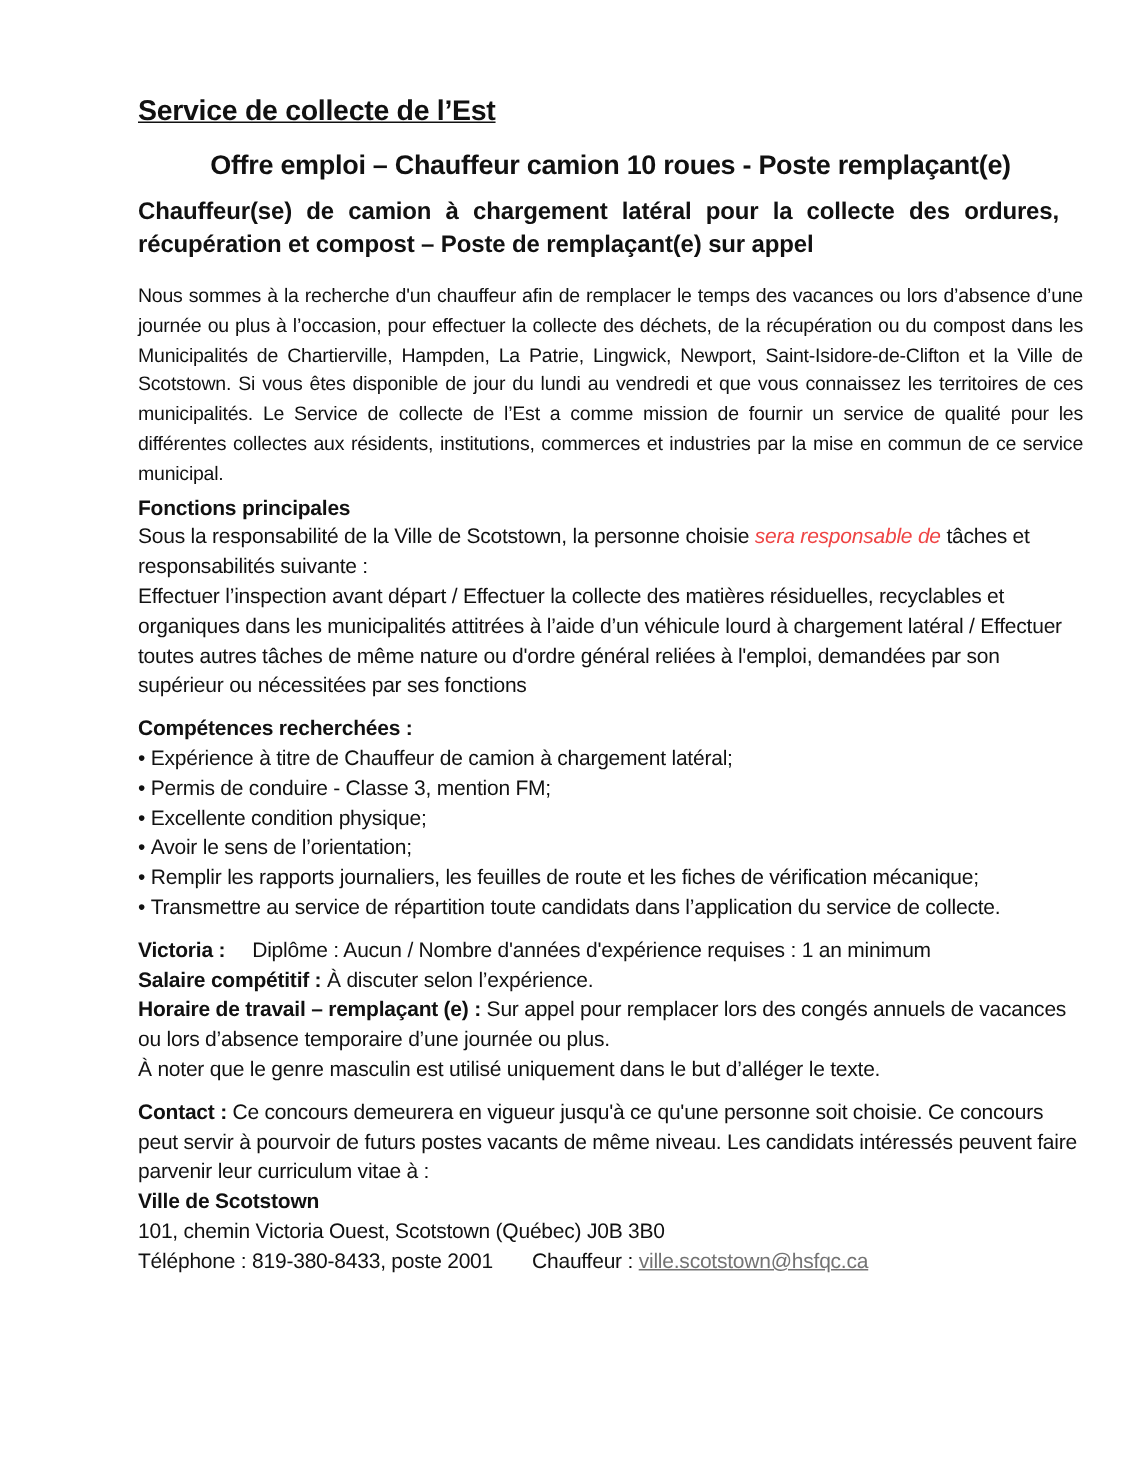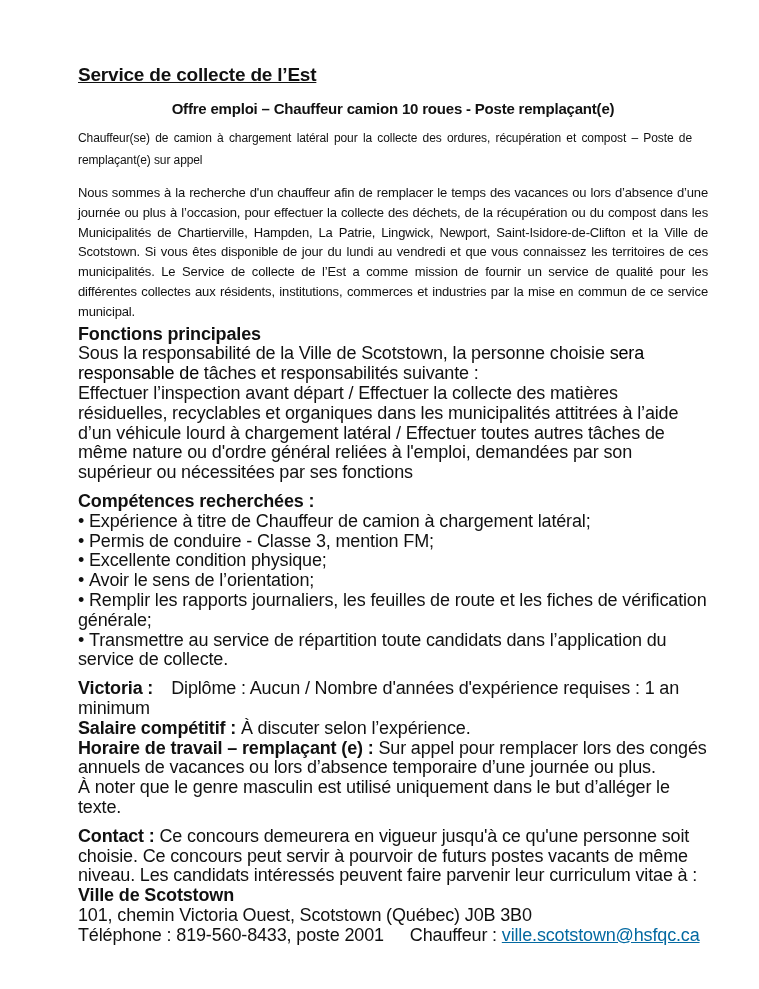--- a/index.html
+++ b/index.html
@@ -10,67 +10,67 @@
     body {
       width: 759px;
       height: 989px;
       position: relative;
       font-family: "Liberation Sans", sans-serif;
       color: #111111;
       overflow: hidden;
     }
     .page {
       position: absolute;
-      left: 78px;
+      left: 92px;
       top: 64px;
       width: 630px;
     }
     .org-title {
       font-size: 19px;
       font-weight: bold;
       text-decoration: underline;
       margin: 0 0 14px 0;
       letter-spacing: -0.2px;
     }
     .job-title {
-      font-size: 15px;
+      font-size: 18px;
       font-weight: bold;
       text-align: center;
       margin: 0 0 10px 0;
       letter-spacing: -0.2px;
     }
     .subtitle {
-      font-size: 12px;
-      font-weight: normal;
+      font-size: 16px;
+      font-weight: bold;
       text-align: justify;
       line-height: 22px;
       margin: 0 16px 12px 0;
       letter-spacing: -0.1px;
     }
     .para {
       font-size: 13px;
       line-height: 19.8px;
       text-align: justify;
       margin: 0 0 3px 0;
       letter-spacing: -0.15px;
     }
     .block {
-      font-size: 18px;
+      font-size: 14px;
       line-height: 19.8px;
       margin: 0 0 9px 0;
       letter-spacing: -0.15px;
     }
     .block .line { display: block; }
     .bold { font-weight: bold; }
-    .gray { color: #000000; }
+    .gray { color: #ef4444; font-style: italic; }
     .bullet::before { content: "\2022\00a0"; }
     .gap { display: inline-block; width: 18px; }
     .gap2 { display: inline-block; width: 26px; }
     .link {
-      color: #0369a1;
+      color: #737373;
       text-decoration: underline;
       cursor: pointer;
     }
   </style>
 </head>
 <body>
 
 <div class="page">
 
   <div class="org-title">Service de collecte de l’Est</div>
@@ -86,31 +86,31 @@
     <span class="line"><span>Sous la responsabilité de la Ville de Scotstown, la personne choisie </span><span class="gray">sera responsable de</span><span> tâches et responsabilités suivante :</span></span>
     <span class="line">Effectuer l’inspection avant départ / Effectuer la collecte des matières résiduelles, recyclables et organiques dans les municipalités attitrées à l’aide d’un véhicule lourd à chargement latéral / Effectuer toutes autres tâches de même nature ou d'ordre général reliées à l'emploi, demandées par son supérieur ou nécessitées par ses fonctions</span>
   </div>
 
   <div class="block">
     <span class="line bold">Compétences recherchées :</span>
     <span class="line bullet">Expérience à titre de Chauffeur de camion à chargement latéral;</span>
     <span class="line bullet">Permis de conduire - Classe 3, mention FM;</span>
     <span class="line bullet">Excellente condition physique;</span>
     <span class="line bullet">Avoir le sens de l’orientation;</span>
-    <span class="line bullet">Remplir les rapports journaliers, les feuilles de route et les fiches de vérification générale;</span>
+    <span class="line bullet">Remplir les rapports journaliers, les feuilles de route et les fiches de vérification mécanique;</span>
     <span class="line bullet">Transmettre au service de répartition toute candidats dans l’application du service de collecte.</span>
   </div>
 
   <div class="block">
     <span class="line"><span class="bold">Victoria :</span><span class="gap"></span><span>Diplôme : Aucun / Nombre d'années d'expérience requises : 1 an minimum</span></span>
     <span class="line"><span class="bold">Salaire compétitif :</span><span> À discuter selon l’expérience.</span></span>
     <span class="line"><span class="bold">Horaire de travail – remplaçant (e) :</span><span> Sur appel pour remplacer lors des congés annuels de vacances ou lors d’absence temporaire d’une journée ou plus.</span></span>
     <span class="line">À noter que le genre masculin est utilisé uniquement dans le but d’alléger le texte.</span>
   </div>
 
   <div class="block">
     <span class="line"><span class="bold">Contact :</span><span> Ce concours demeurera en vigueur jusqu'à ce qu'une personne soit choisie. Ce concours peut servir à pourvoir de futurs postes vacants de même niveau. Les candidats intéressés peuvent faire parvenir leur curriculum vitae à :</span></span>
     <span class="line bold">Ville de Scotstown</span>
     <span class="line">101, chemin Victoria Ouest, Scotstown (Québec) J0B 3B0</span>
-    <span class="line"><span>Téléphone : 819-560-8433, poste 2001</span><span class="gap2"></span><span>Chauffeur : </span><a class="link">ville.scotstown@hsfqc.ca</a></span>
+    <span class="line"><span>Téléphone : 819-380-8433, poste 2001</span><span class="gap2"></span><span>Chauffeur : </span><a class="link">ville.scotstown@hsfqc.ca</a></span>
   </div>
 
 </div>
 
 </body></html>

